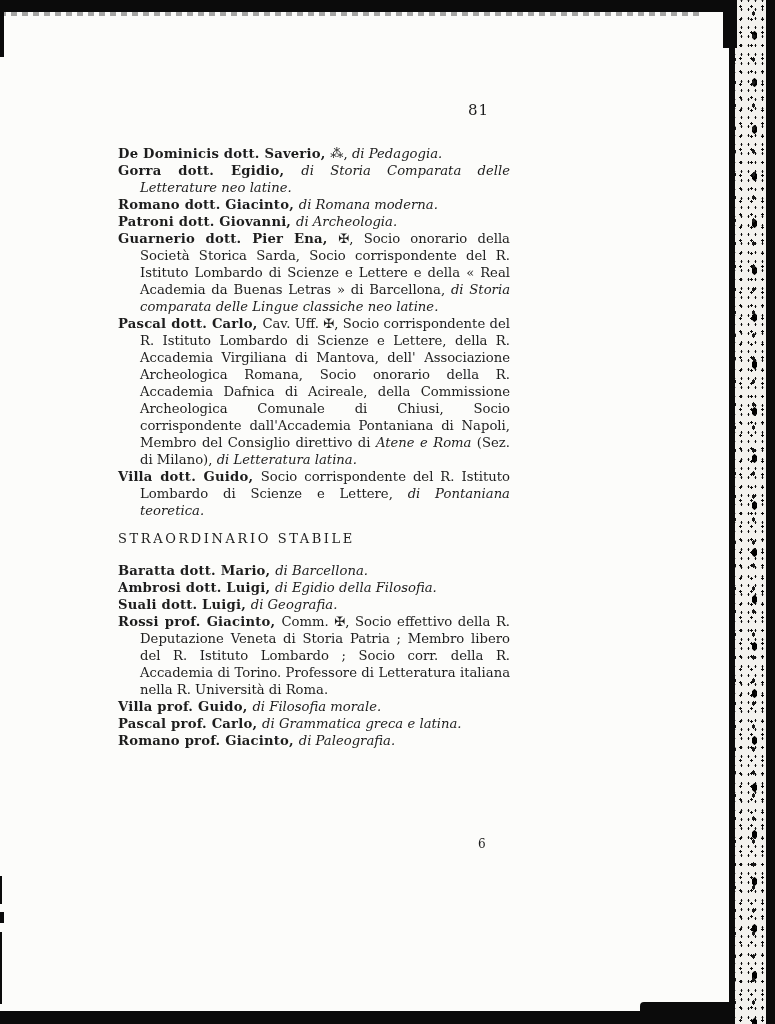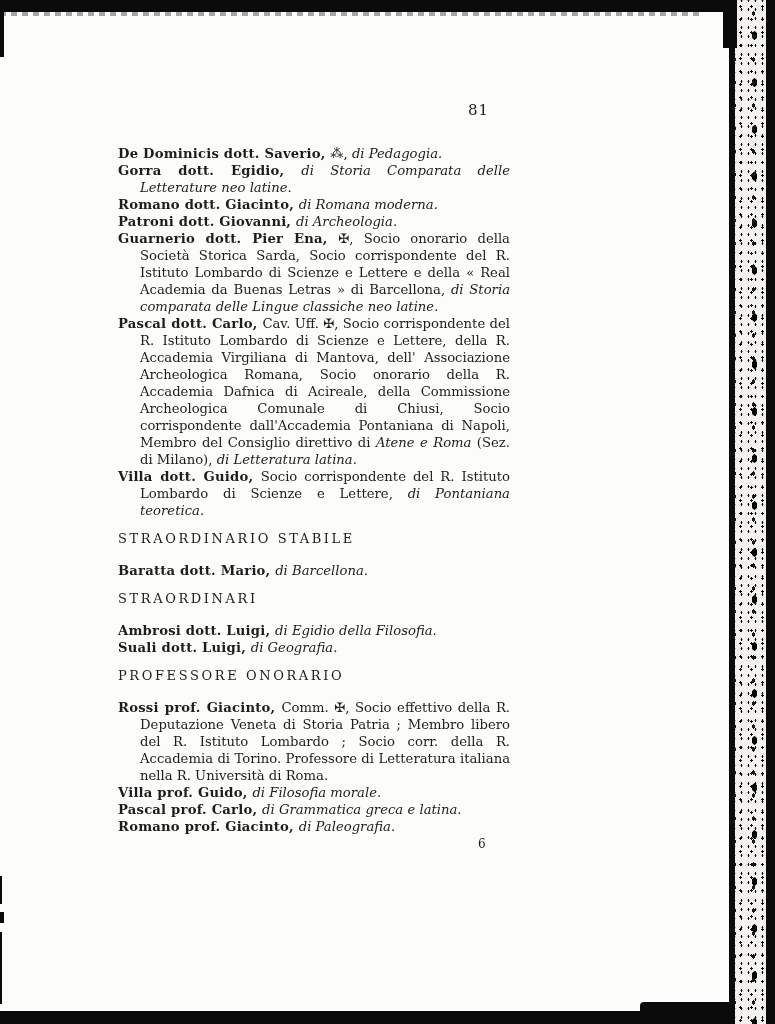--- a/index.html
+++ b/index.html
@@ -77,25 +77,23 @@
 
   <p class="entry"><b>Guarnerio dott. Pier Ena, </b><span>✠, Socio onorario della Società Storica Sarda, Socio corrispondente del R. Istituto Lombardo di Scienze e Lettere e della « Real Academia da Buenas Letras » di Barcellona, </span><i>di Storia comparata delle Lingue classiche neo latine.</i></p>
 
   <p class="entry"><b>Pascal dott. Carlo, </b><span>Cav. Uff. ✠, Socio corrispondente del R. Istituto Lombardo di Scienze e Lettere, della R. Accademia Virgiliana di Mantova, dell' Associazione Archeologica Romana, Socio onorario della R. Accademia Dafnica di Acireale, della Commissione Archeologica Comunale di Chiusi, Socio corrispondente dall'Accademia Pontaniana di Napoli, Membro del Consiglio direttivo di </span><i>Atene e Roma</i><span> (Sez. di Milano), </span><i>di Letteratura latina.</i></p>
 
   <p class="entry"><b>Villa dott. Guido, </b><span>Socio corrispondente del R. Istituto Lombardo di Scienze e Lettere, </span><i>di Pontaniana teoretica.</i></p>
 
   <h2 class="sec">STRAORDINARIO STABILE</h2>
   <p class="entry"><b>Baratta dott. Mario, </b><i>di Barcellona.</i></p>
 
-  <h2 class="sec">STRAORDINARI</h2>
   <p class="entry"><b>Ambrosi dott. Luigi, </b><i>di Egidio della Filosofia.</i></p>
   <p class="entry"><b>Suali dott. Luigi, </b><i>di Geografia.</i></p>
 
-  <h2 class="sec">PROFESSORE ONORARIO</h2>
   <p class="entry"><b>Rossi prof. Giacinto, </b><span>Comm. ✠, Socio effettivo della R. Deputazione Veneta di Storia Patria ; Membro libero del R. Istituto Lombardo ; Socio corr. della R. Accademia di Torino. Professore di Letteratura italiana nella R. Università di Roma.</span></p>
 
   <p class="entry"><b>Villa prof. Guido, </b><i>di Filosofia morale.</i></p>
   <p class="entry"><b>Pascal prof. Carlo, </b><i>di Grammatica greca e latina.</i></p>
   <p class="entry"><b>Romano prof. Giacinto, </b><i>di Paleografia.</i></p>
 
 </div>
 
 <div id="signature-mark">6</div>
 

